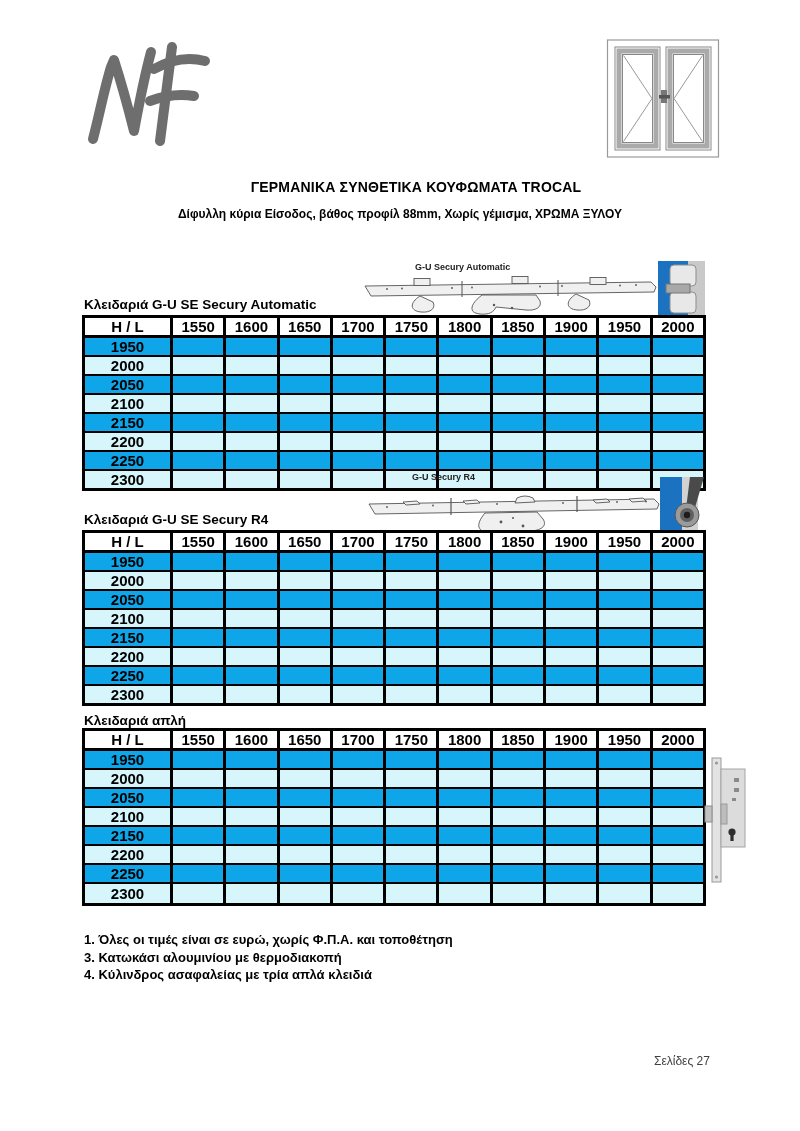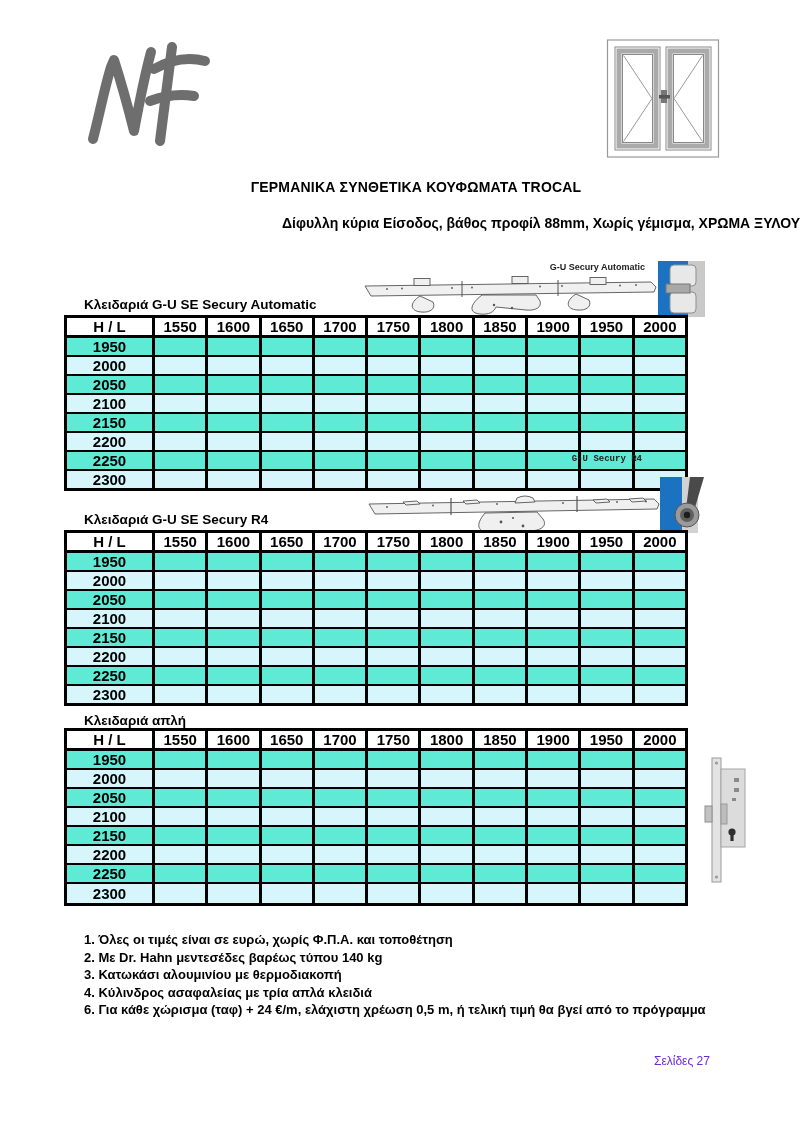--- a/index.html
+++ b/index.html
@@ -10,62 +10,62 @@
 
   
   .logo { position:absolute; left:84px; top:40px; width:132px; height:106px; }
 
   
   .door { position:absolute; left:606px; top:36px; width:114px; height:124px; }
 
   
   .title    { position:absolute; top:179px; left:0; width:100%; text-align:center;
               font-size:14px; font-weight:bold; letter-spacing:.2px;padding-left:16px; }
-  .subtitle { position:absolute; top:207px; left:0; width:100%; text-align:right;
-              font-size:14px; font-weight:bold;margin-top:8px; }
+  .subtitle { position:absolute; top:207px; left:0; width:100%; text-align:center;
+              font-size:12px; font-weight:bold; }
 
   
   .hw-caption { position:absolute; font-size:9px; font-weight:bold; color:#222;
-                text-align:right; width:230px; }
+                text-align:left; width:230px; }
   .cap1 { left:415px; top:262px; }
-  .cap2 { left:412px; top:454px;font-family:Liberation Mono, monospace; }
+  .cap2 { left:412px; top:472px; }
   .hw-draw1 { position:absolute; left:362px; top:273px; width:296px; height:42px; }
   .hw-draw2 { position:absolute; left:367px; top:490px; width:294px; height:44px; }
   .photo1 { position:absolute; left:658px; top:261px; width:47px; height:56px; }
   .photo2 { position:absolute; left:660px; top:477px; width:50px; height:56px; }
   .mortise { position:absolute; left:704px; top:756px; width:50px; height:128px; }
 
   
   .tbl-title { position:absolute; left:84px; font-size:13.5px; font-weight:bold; }
   .tt1 { top:297px; } .tt2 { top:512px; } .tt3 { top:713px; }
 
   
-  table.price { position:absolute; left:64px; border-collapse:collapse;
+  table.price { position:absolute; left:82px; border-collapse:collapse;
                 table-layout:fixed; width:624px; border:3px solid #000;
-                background:#5eead4; }
+                background:#0ea5e9; }
   .pt1 { top:315px; } .pt2 { top:530px; } .pt3 { top:728px; }
   table.price th, table.price td {
     border-top:2px solid #000; border-bottom:2px solid #000;
     border-left:3px solid #000; border-right:3px solid #000;
     padding:0; text-align:center; font-size:15px; font-weight:bold;
     font-family:"Liberation Sans", sans-serif;
   }
   table.price thead tr { height:19px; }
   table.price thead th { border-bottom:3px solid #000; background:#fff; }
   table.price tbody tr { height:16px; }
   .pt3 tbody tr { height:17px; }
   .pt3 tbody tr:last-child { height:21px; }
   table.price tbody tr.alt th, table.price tbody tr.alt td { background:var(--row-alt,#d6f6fc); }
 
   
   .notes { position:absolute; left:84px; top:931px; font-size:13px; font-weight:bold;
            line-height:17.5px; white-space:nowrap; }
 
   
-  .page-num { position:absolute; left:654px; top:1054px; font-size:12px; color:#6d28d9; }
+  .page-num { position:absolute; left:654px; top:1054px; font-size:12px; color:#404040; }
 </style>
 </head>
 <body>
 
 <div class="page">
 
   <svg class="logo" viewBox="0 0 132 106" aria-hidden="true">
     <g fill="none" stroke="#6e6e6e" stroke-width="10" stroke-linecap="round" stroke-linejoin="round">
       <path d="M9 99 C15 76 21 46 27 27 L30 20 C38 45 44 67 50 91 C55 64 60 38 67 12"></path>
       <path d="M88 7 C84 40 80 72 76 101"></path>
@@ -584,21 +584,19 @@
     <rect x="17" y="48" width="6" height="20" fill="#bdbdbd" stroke="#999"></rect>
     <rect x="30" y="22" width="5" height="4" fill="#8a8a8a"></rect>
     <rect x="30" y="32" width="5" height="4" fill="#8a8a8a"></rect>
     <rect x="28" y="42" width="4" height="3" fill="#8a8a8a"></rect>
     <circle cx="28" cy="76" r="3.6" fill="#2e2e2e"></circle>
     <rect x="26.4" y="76" width="3.2" height="9" fill="#2e2e2e"></rect>
   </svg>
 
   <div class="notes">
       <div>1. Όλες οι τιμές είναι σε ευρώ, χωρίς Φ.Π.Α. και τοποθέτηση</div>
-      <div>2. Με Dr. Hahn μεντεσέδες βαρέως τύπου 140 kg</div>
       <div>3. Κατωκάσι αλουμινίου με θερμοδιακοπή</div>
       <div>4. Κύλινδρος ασαφαλείας με τρία απλά κλειδιά</div>
-      <div>6. Για κάθε χώρισμα (ταφ) + 24 €/m, ελάχιστη χρέωση 0,5 m, ή τελική τιμή θα βγεί από το πρόγραμμα</div>
     </div>
 
   <div class="page-num">Σελίδες 27</div>
 
 </div>
 
 </body></html>

